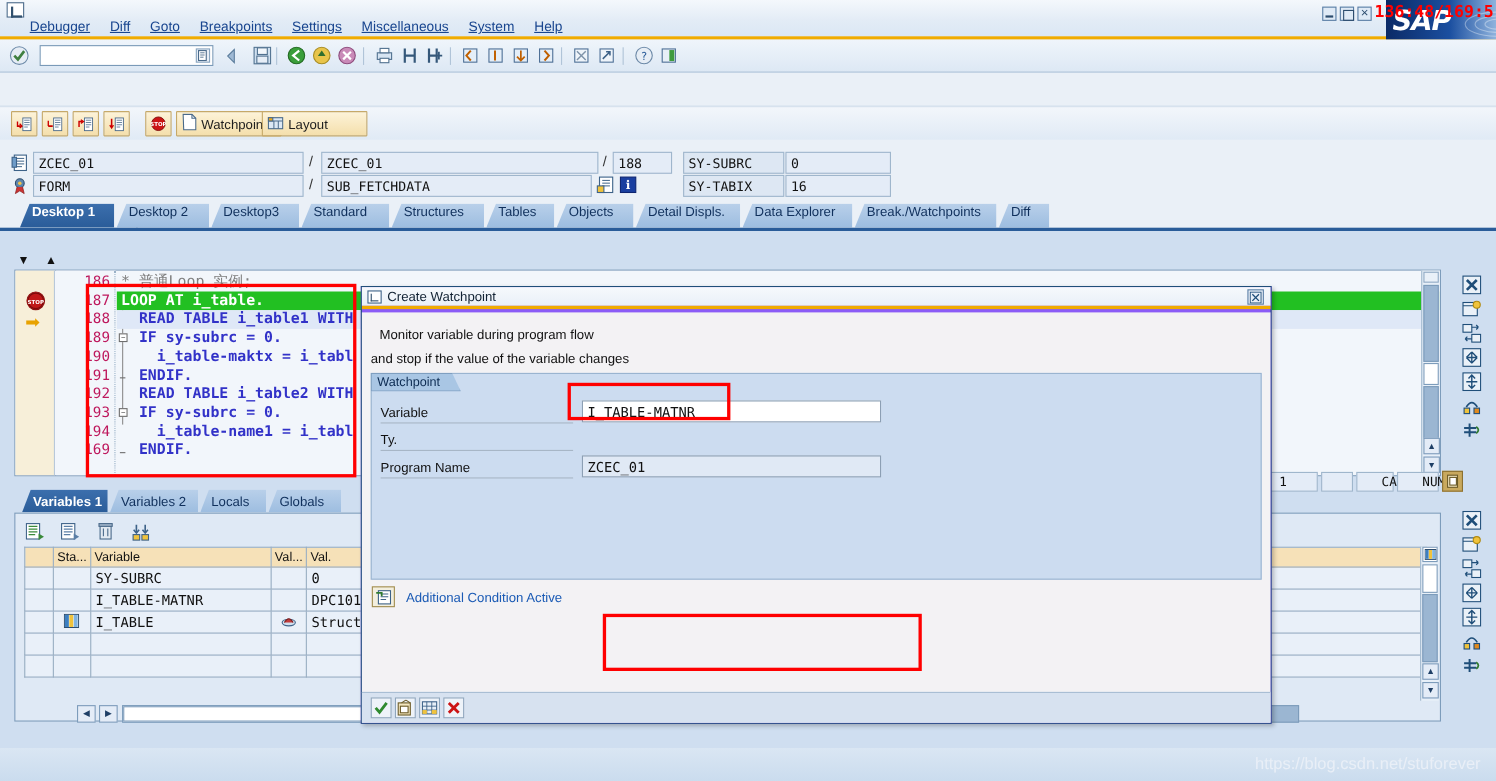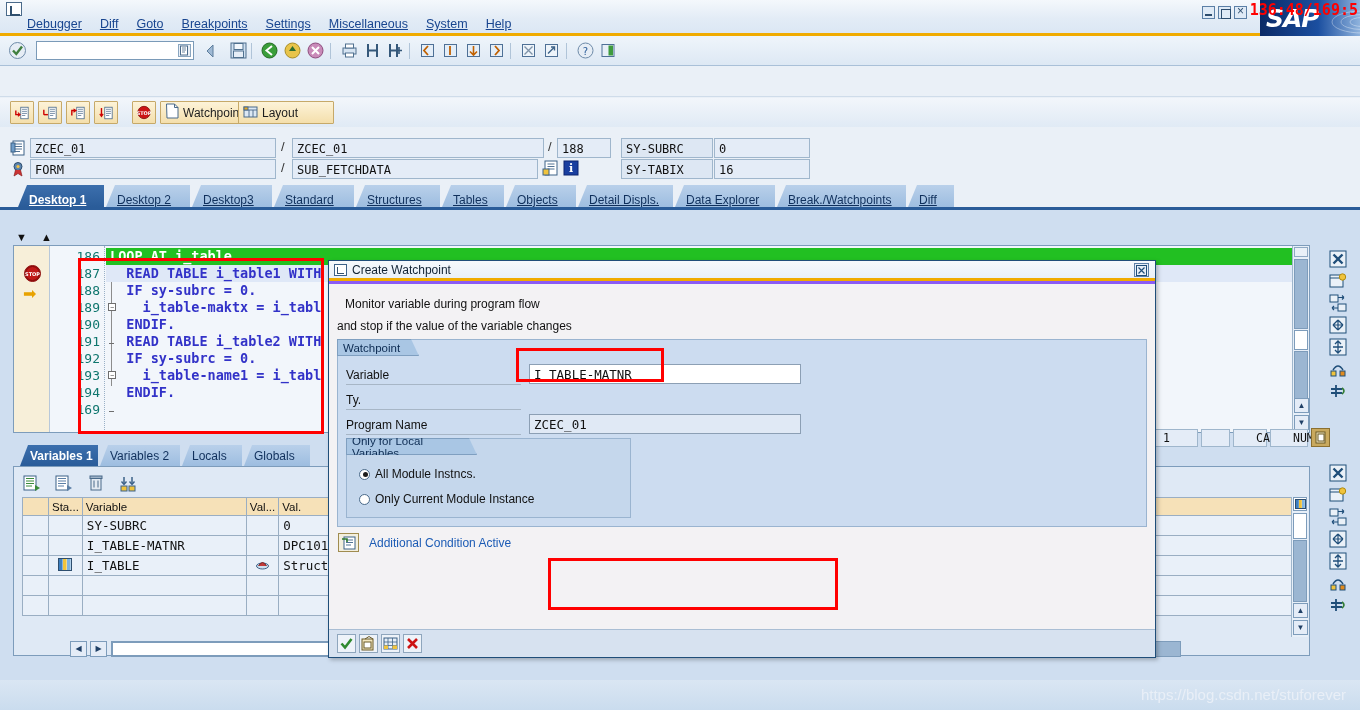--- a/index.html
+++ b/index.html
@@ -104,24 +104,23 @@
     padding:2px 4px 0 4px; line-height:16px; overflow:hidden; white-space:nowrap;
   }
   .ifield.label { background:#dde7f3; }
   .slash { position:absolute; color:#333; font-size:13px; top:2px; }
 
   
   .tabstrip { position:absolute; left:0; top:185px; width:1360px; height:24px; }
   .tab {
     position:absolute; top:0; height:22px;
     background: linear-gradient(to bottom,#b9d0ea,#9dbde0);
-    color:#10305c; font-size:12px; display:flex; align-items:flex-end;
+    color:#10305c; font-size:12px; display:flex; align-items:flex-start;
     padding:0 11px; white-space:nowrap;
     clip-path: polygon(9px 0, 100% 0, 100% 100%, 0 100%);
-    text-decoration: underline;
   }
   .tab.active {
     background: linear-gradient(to bottom,#3c6fad,#2a5c99);
     color:#ffffff; font-weight:bold;
   }
   .tabunder { position:absolute; left:0; top:207px; width:1360px; height:3px; background:#2a5c99; }
 
   
   .workarea {
     position:absolute; left:0; top:210px; width:1360px; height:470px;
@@ -137,21 +136,21 @@
   .gutter-bp {
     position:absolute; left:0; top:0; width:36px; height:100%;
     background:#f7efd9; border-right:1px solid #b8c8da;
   }
   .gutter-ln {
     position:absolute; left:37px; top:0; width:54px; height:100%;
     background:#f2f6fb; border-right:1px dotted #9ab1c7;
     text-align:right; padding-right:4px; padding-top:2px;
   }
   .lnum {
-    height:17px; line-height:17px; color:#0f766e;
+    height:17px; line-height:17px; color:#be185d;
     font-family:"DejaVu Sans Mono", monospace; font-size:13px;
   }
   .codelines {
     position:absolute; left:92px; top:0; right:0; bottom:0;
     padding-top:2px; overflow:hidden;
   }
   .cline {
     height:17px; line-height:17px; white-space:pre;
     font-family:"DejaVu Sans Mono", monospace; font-size:13.5px; font-weight:bold;
     color:#3232c8; padding-left:4px;
@@ -652,20 +651,21 @@
     <div class="foldcol">
       <div class="fold" style="top:21px">−</div>
       <div class="foldline" style="top:30px;height:110px"></div>
       <div class="fold" style="top:57px">−</div>
       <div class="fold" style="top:125px">−</div>
       <div style="position:absolute;left:3px;top:97px;width:5px;height:1px;background:#6e6e6e"></div>
       <div style="position:absolute;left:3px;top:165px;width:5px;height:1px;background:#6e6e6e"></div>
     </div>
 
     <div class="codelines">
+      <div class="cline comment">* 普通Loop 实例;</div>
       <div class="cline hl-green">LOOP AT i_table.</div>
       <div class="cline hl-blue">  READ TABLE i_table1 WITH</div>
       <div class="cline">  IF sy-subrc = 0.</div>
       <div class="cline">    i_table-maktx = i_tabl</div>
       <div class="cline">  ENDIF.</div>
       <div class="cline">  READ TABLE i_table2 WITH</div>
       <div class="cline">  IF sy-subrc = 0.</div>
       <div class="cline">    i_table-name1 = i_tabl</div>
       <div class="cline">  ENDIF.</div>
     </div>
@@ -946,31 +946,20 @@
 
         <div class="flabel" style="left:8px; top:28px; width:175px">Variable</div>
         <div class="finput" style="left:191px; top:24px; width:272px">I_TABLE-MATNR</div>
 
         <div class="flabel" style="left:8px; top:53px; width:175px">Ty.</div>
         <div style="position:absolute;left:191px;top:50px;width:272px;height:18px"></div>
 
         <div class="flabel" style="left:8px; top:78px; width:175px">Program Name</div>
         <div class="finput ro" style="left:191px; top:74px; width:272px">ZCEC_01</div>
 
-        <div class="groupbox" style="left:8px; top:98px; width:285px; height:80px; background:#c5d7ec;">
-          <div class="group-tab" style="width:131px">Only for Local Variables</div>
-          <div class="radio" style="left:12px; top:28px">
-            <span class="rdot on"></span>
-            <span>All Module Instncs.</span>
-          </div>
-          <div class="radio" style="left:12px; top:53px">
-            <span class="rdot"></span>
-            <span>Only Current Module Instance</span>
-          </div>
-        </div>
       </div>
 
       <div style="position:absolute;left:9px;top:249px;width:21px;height:19px;background:#f3efde;border:1px solid #a08c4f;display:flex;align-items:center;justify-content:center">
         <svg width="15" height="14" viewBox="0 0 15 14">
             <rect x="3" y="1" width="11" height="12" fill="#fff" stroke="#3d6288"></rect>
             <path d="M5 4h7M5 6.5h7M5 9h5" stroke="#3d6288" stroke-width="0.9"></path>
             <path d="M1 3 h5 v3" stroke="#2f7a2f" stroke-width="1.6" fill="none"></path>
           </svg>
       </div>
       <div class="addcond" style="left:40px; top:252px">Additional Condition Active</div>

